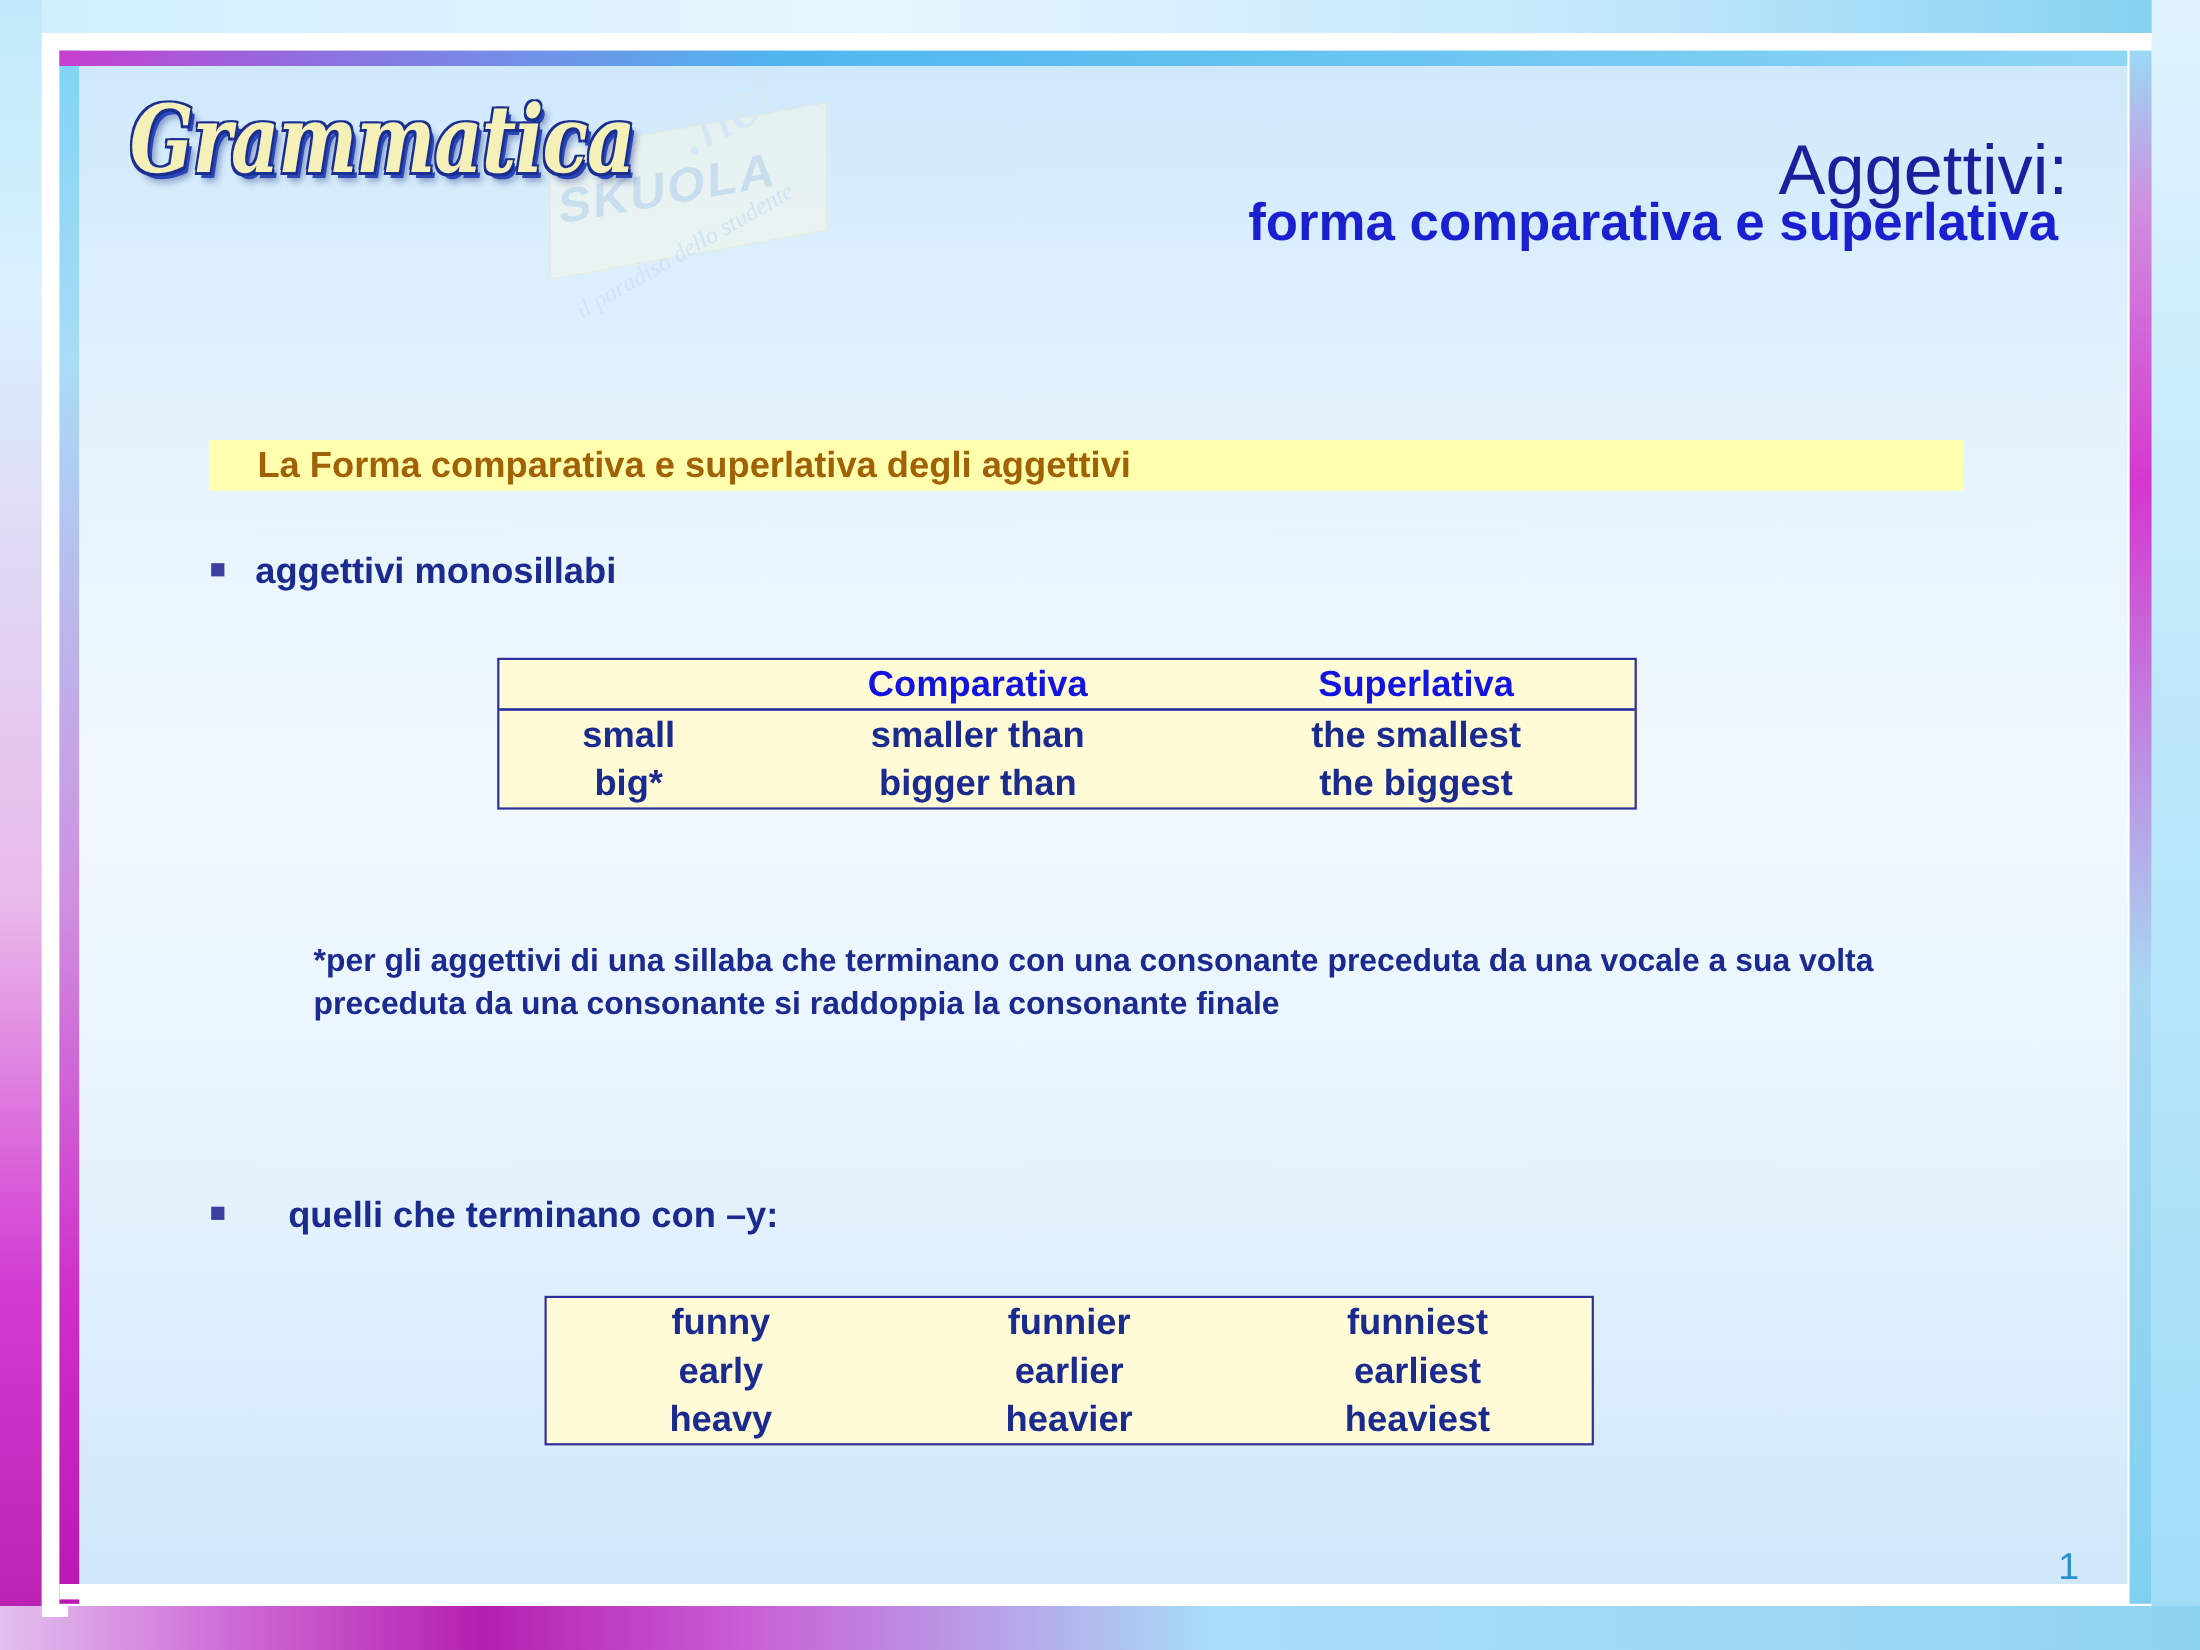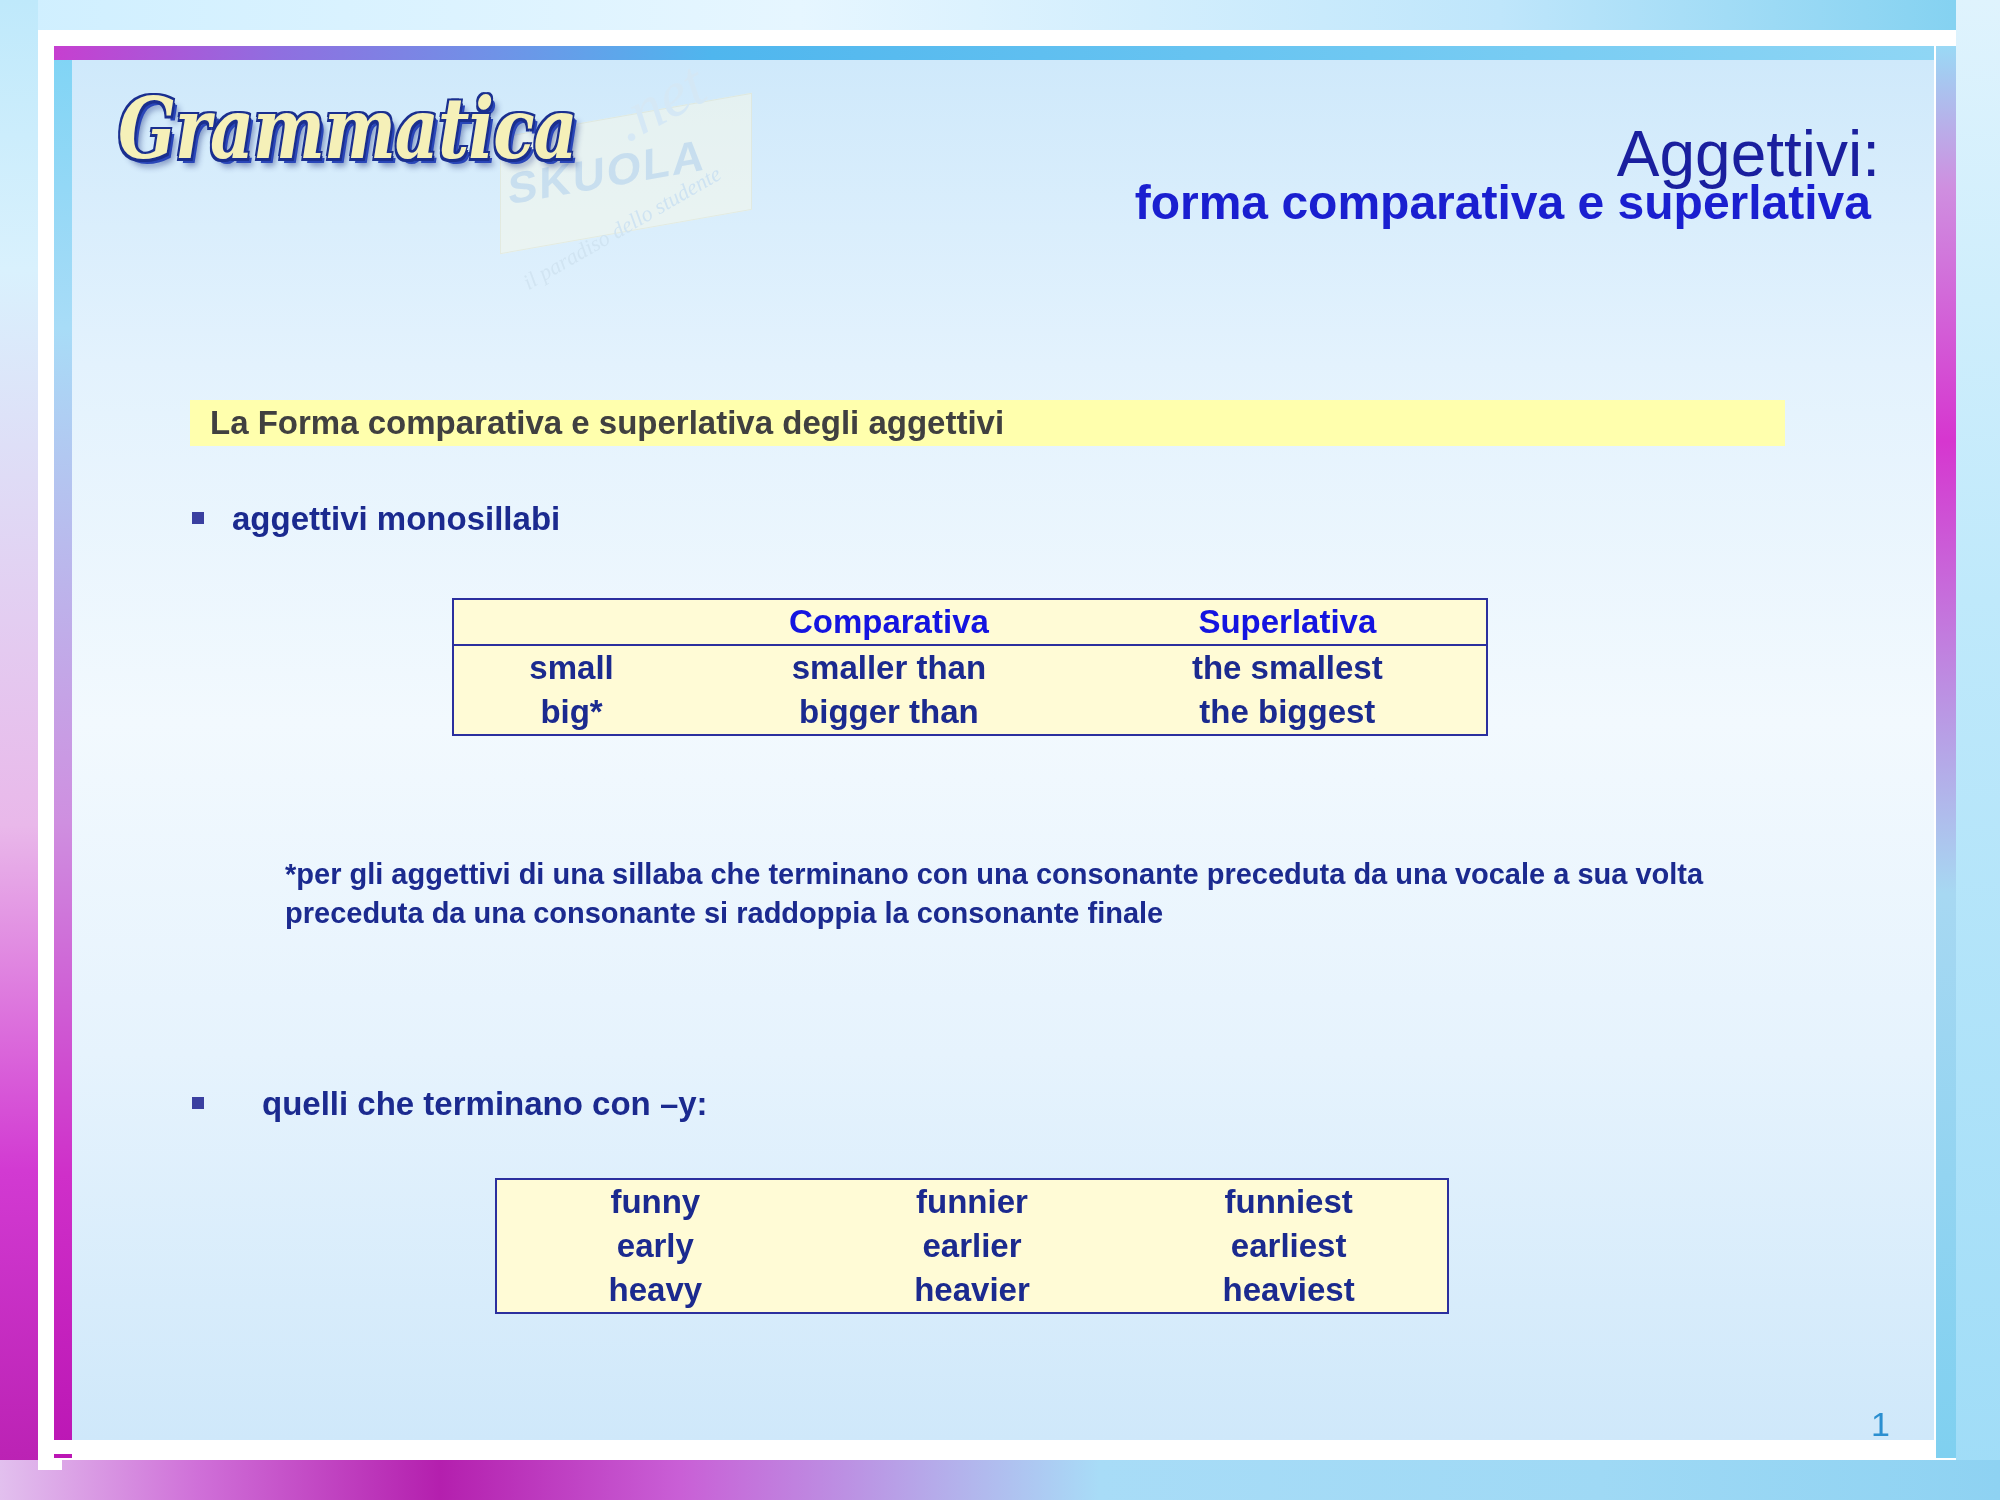--- a/index.html
+++ b/index.html
@@ -176,24 +176,24 @@
   
   .banner {
     position: absolute;
     left: 190px; top: 400px;
     width: 1595px; height: 46px;
     background: #ffffad;
     display: flex;
     align-items: center;
   }
   .banner span {
-    padding-left: 20px;
+    padding-left: 44px;
     font-size: 33px;
     font-weight: bold;
-    color: #404040;
+    color: #a16207;
   }
 
   
   .bullet {
     position: absolute;
     display: flex;
     align-items: baseline;
     font-size: 33px;
     font-weight: bold;
     color: #1b2a8f;

